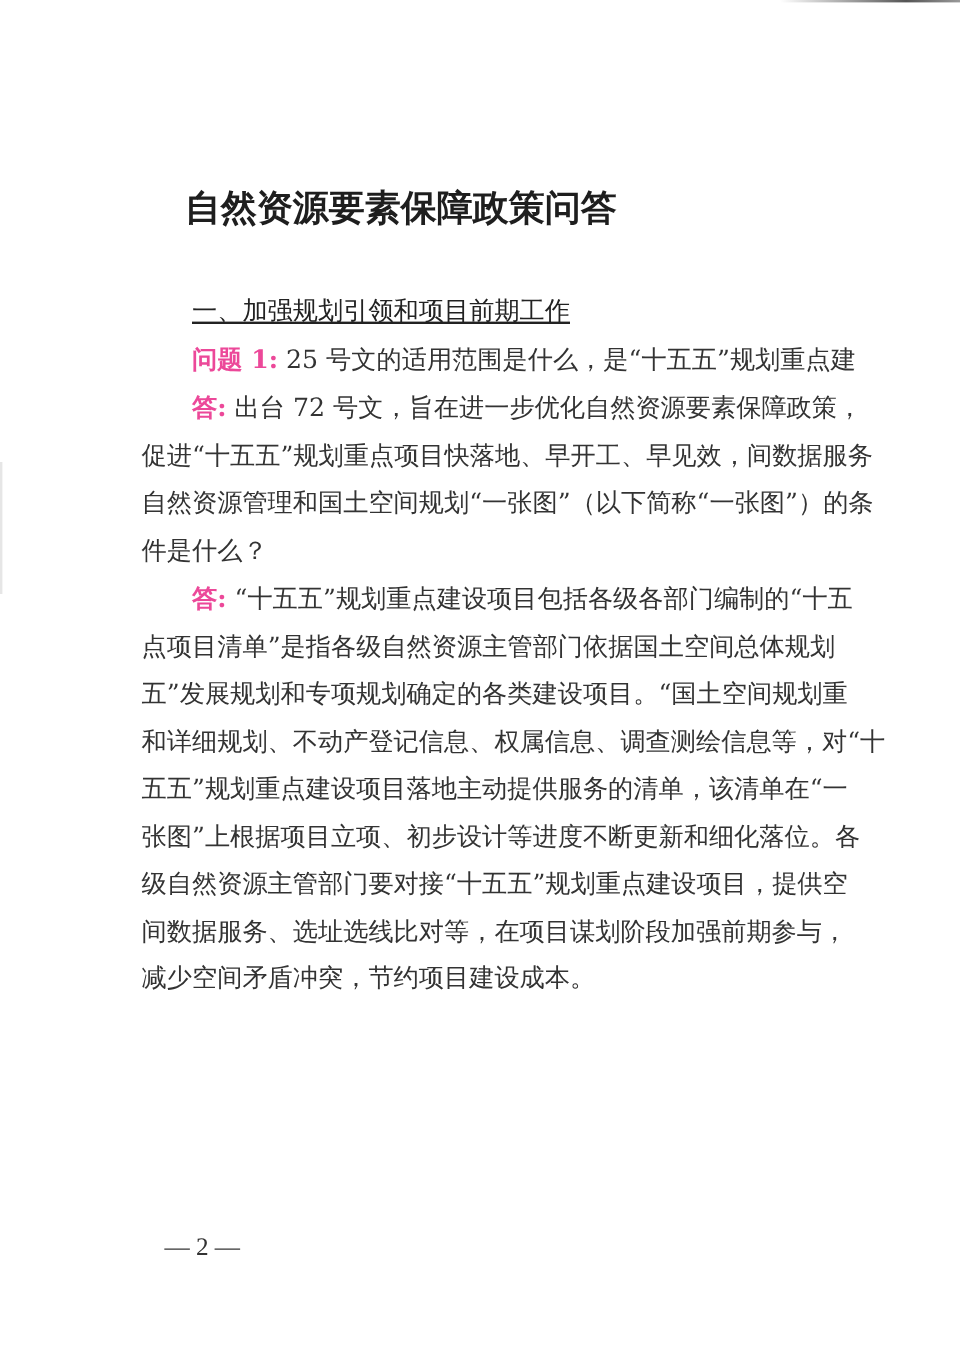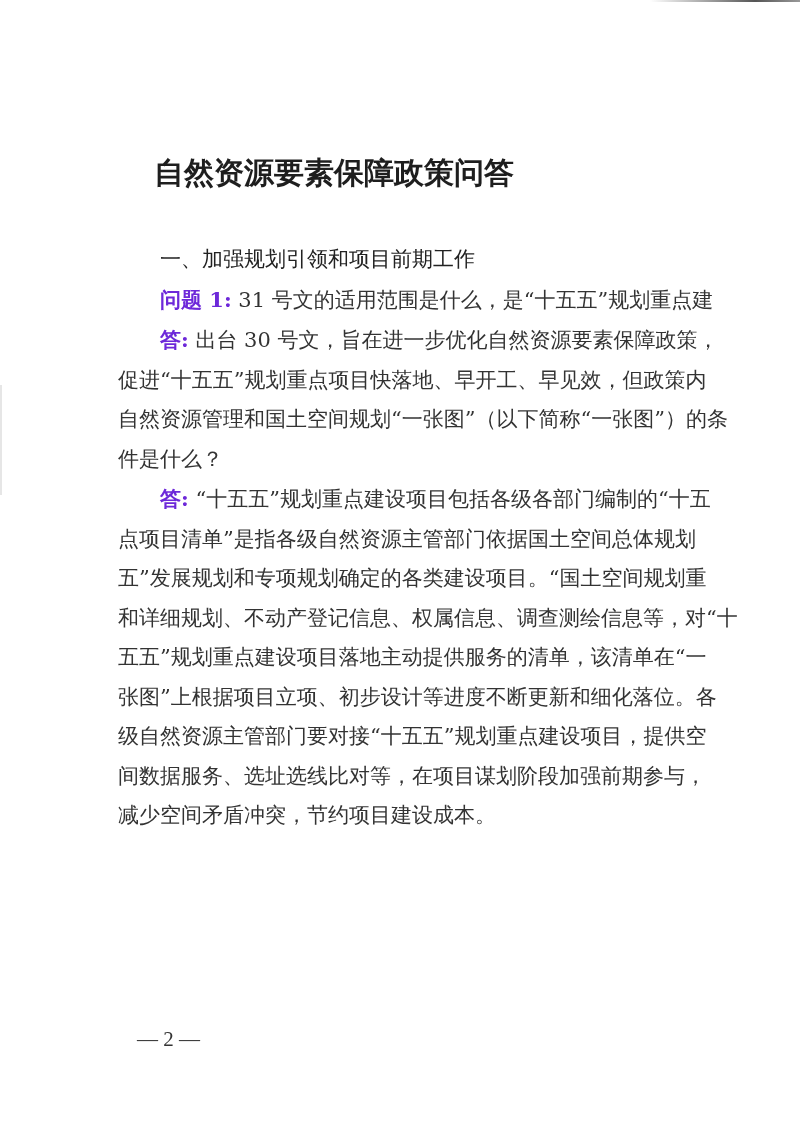--- a/index.html
+++ b/index.html
@@ -49,20 +49,21 @@
       left: 118px;
       width: 578px;
     }
     .section-heading {
       font-family: "DejaVu Sans", "Liberation Sans", sans-serif;
       font-size: 21px;
       line-height: 39.5px;
       text-indent: 42px;
       color: #222;
       white-space: nowrap;
+      text-decoration: underline;
     }
     .para {
       font-size: 21px;
       line-height: 39.5px;
       text-align: justify;
       text-align-last: left;
       color: #333;
       margin: 0;
     }
     .para .line {
@@ -72,21 +73,21 @@
       text-align: justify;
     }
     .para .line.last {
       text-align-last: left;
     }
     .para .line.indent {
       padding-left: 42px;
     }
     .lead {
       font-weight: bold;
-      color: #6d28d9;
+      color: #ec4899;
     }
     .page-number {
       position: absolute;
       top: 1027px;
       left: 137px;
       font-size: 21px;
       color: #333;
       font-family: "Liberation Serif", "DejaVu Serif", serif;
     }
   </style>
@@ -95,26 +96,26 @@
 
 <div class="corner-mark"></div>
 <div class="edge-mark"></div>
 
 <div class="title">自然资源要素保障政策问答</div>
 
 <div class="content">
   <div class="section-heading">一、加强规划引领和项目前期工作</div>
 
   <p class="para">
-    <span class="line indent"><span class="lead">问题 1:</span><span> 31 号文的适用范围是什么，是“十五五”规划重点建</span></span>
+    <span class="line indent"><span class="lead">问题 1:</span><span> 25 号文的适用范围是什么，是“十五五”规划重点建</span></span>
   </p>
 
   <p class="para">
-    <span class="line indent"><span class="lead">答:</span><span> 出台 30 号文，旨在进一步优化自然资源要素保障政策，</span></span>
-    <span class="line">促进“十五五”规划重点项目快落地、早开工、早见效，但政策内</span>
+    <span class="line indent"><span class="lead">答:</span><span> 出台 72 号文，旨在进一步优化自然资源要素保障政策，</span></span>
+    <span class="line">促进“十五五”规划重点项目快落地、早开工、早见效，间数据服务</span>
   </p>
 
   <p class="para">
     <span class="line">自然资源管理和国土空间规划“一张图”（以下简称“一张图”）的条</span>
     <span class="line last">件是什么？</span>
   </p>
 
   <p class="para">
     <span class="line indent"><span class="lead">答:</span><span> “十五五”规划重点建设项目包括各级各部门编制的“十五</span></span>
     <span class="line">点项目清单”是指各级自然资源主管部门依据国土空间总体规划</span>

